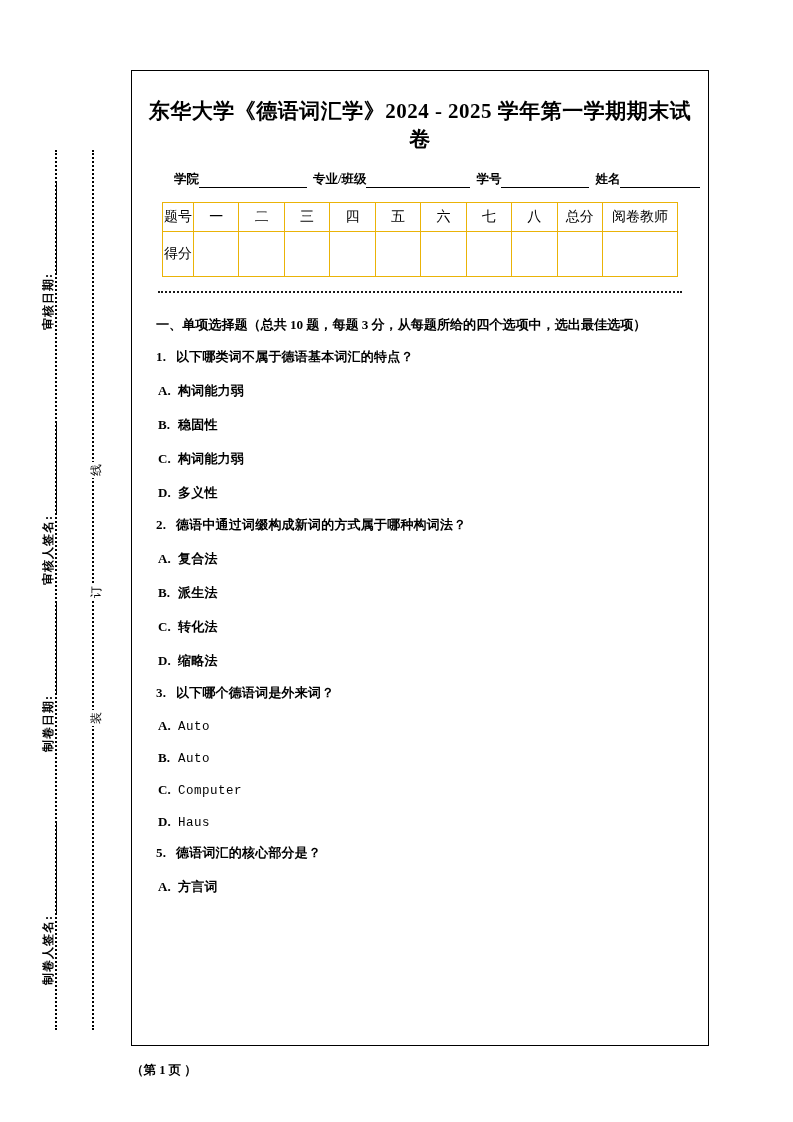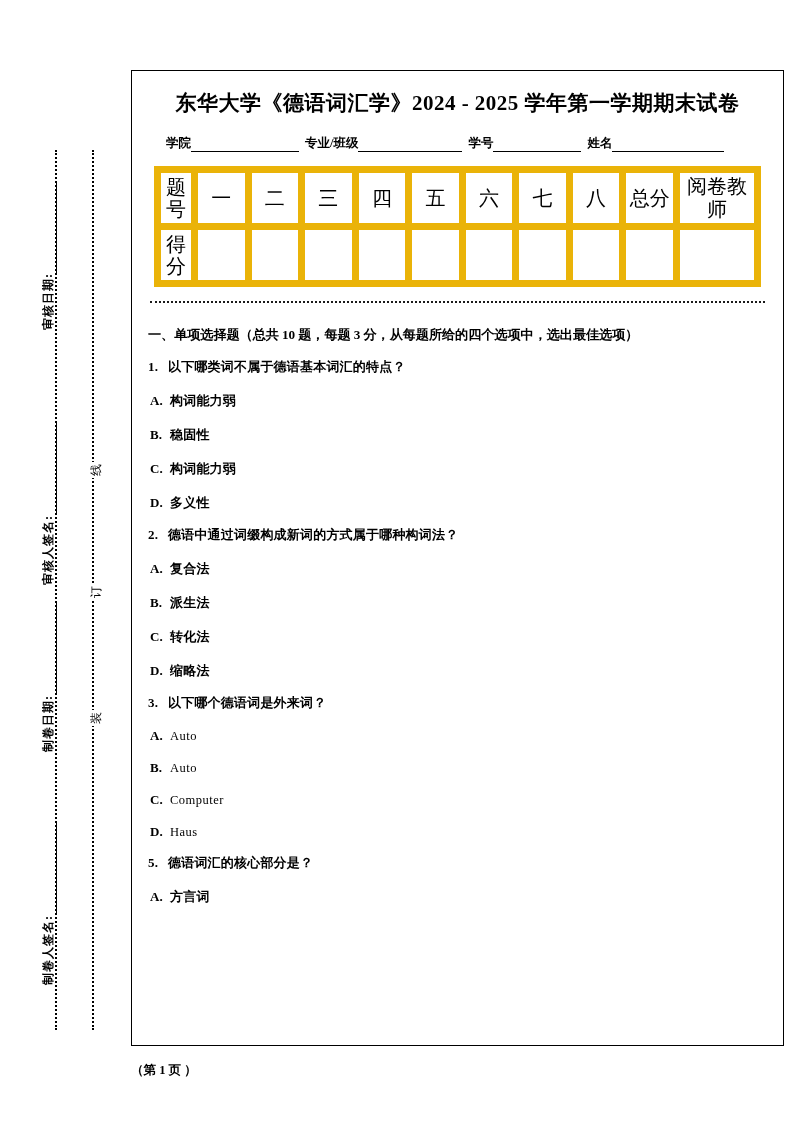--- a/index.html
+++ b/index.html
@@ -67,25 +67,25 @@
     background: #ffffff;
     padding: 1px 2px;
     font-family: "Liberation Serif", "DejaVu Serif", serif;
   }
 
   
   .paper-box {
     position: absolute;
     left: 131px;
     top: 70px;
-    width: 653px;
+    width: 578px;
     height: 976px;
     border: 1.6px solid #000;
     box-sizing: border-box;
-    padding: 0;
+    padding: 8px;
   }
   .paper-inner {
     position: relative;
     width: 100%;
     height: 100%;
     overflow: hidden;
   }
 
   .exam-title {
     text-align: center;
@@ -126,24 +126,24 @@
   
   .score-table-wrap {
     margin: 14px 22px 0 22px;
   }
   table.score-table {
     border-collapse: collapse;
     width: 100%;
     table-layout: fixed;
   }
   table.score-table td {
-    border: 7px solid #eab308;
+    border: 1px solid #eab308;
     text-align: center;
     vertical-align: middle;
-    font-size: 20px;
+    font-size: 14px;
     height: 22px;
     font-family: "Liberation Serif", "DejaVu Serif", serif;
   }
   td.head-cell {
     width: 30px;
     font-size: 13px;
     line-height: 1.1;
     padding: 3px 0;
   }
   td.num-cell {
@@ -186,21 +186,21 @@
     letter-spacing: 0.2px;
   }
   .q-opt {
     font-size: 13px;
     font-weight: bold;
     margin-top: 16px;
     margin-left: 2px;
     letter-spacing: 0.2px;
   }
   .q-opt .lat {
-    font-family: Liberation Serif, serif;
+    font-family: Liberation Mono, monospace;
     font-size: 12.5px;
     font-weight: normal;
     letter-spacing: 0.5px;
   }
   .opt-letter {
     display: inline-block;
     width: 20px;
   }
   .q-num {
     display: inline-block;

